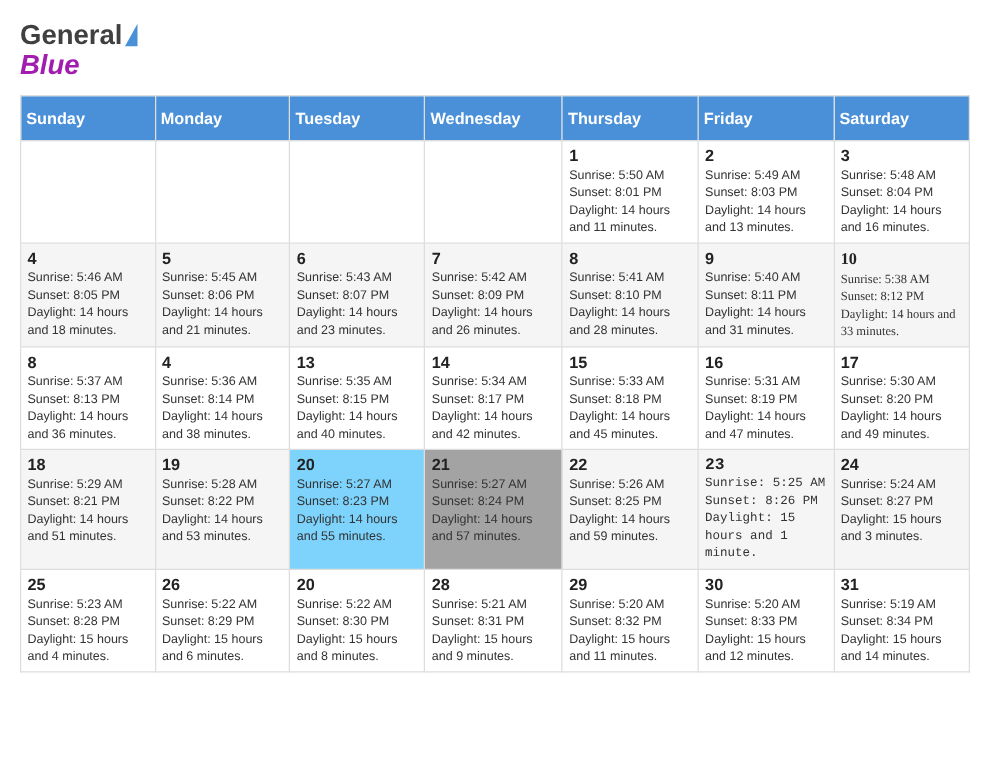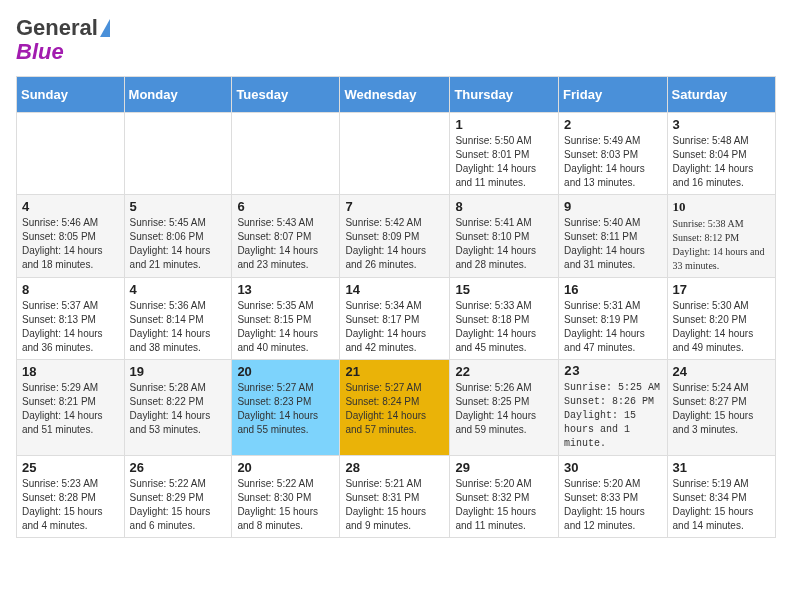--- a/index.html
+++ b/index.html
@@ -208,21 +208,21 @@
           <div class="day-info">Sunrise: 5:29 AM<br>Sunset: 8:21 PM<br>Daylight: 14 hours and 51 minutes.</div>
         </td>
         <td style="background: rgb(245, 245, 245);">
           <span class="day-number">19</span>
           <div class="day-info">Sunrise: 5:28 AM<br>Sunset: 8:22 PM<br>Daylight: 14 hours and 53 minutes.</div>
         </td>
         <td style="background: #7dd3fc;">
           <span class="day-number">20</span>
           <div class="day-info">Sunrise: 5:27 AM<br>Sunset: 8:23 PM<br>Daylight: 14 hours and 55 minutes.</div>
         </td>
-        <td style="background: #eab308;">
+        <td style="background: #a3a3a3;">
           <span class="day-number">21</span>
           <div class="day-info">Sunrise: 5:27 AM<br>Sunset: 8:24 PM<br>Daylight: 14 hours and 57 minutes.</div>
         </td>
         <td style="background: rgb(245, 245, 245);">
           <span class="day-number">22</span>
           <div class="day-info">Sunrise: 5:26 AM<br>Sunset: 8:25 PM<br>Daylight: 14 hours and 59 minutes.</div>
         </td>
         <td style="background: rgb(245, 245, 245); font-family: Liberation Mono, monospace;">
           <span class="day-number">23</span>
           <div class="day-info">Sunrise: 5:25 AM<br>Sunset: 8:26 PM<br>Daylight: 15 hours and 1 minute.</div>

